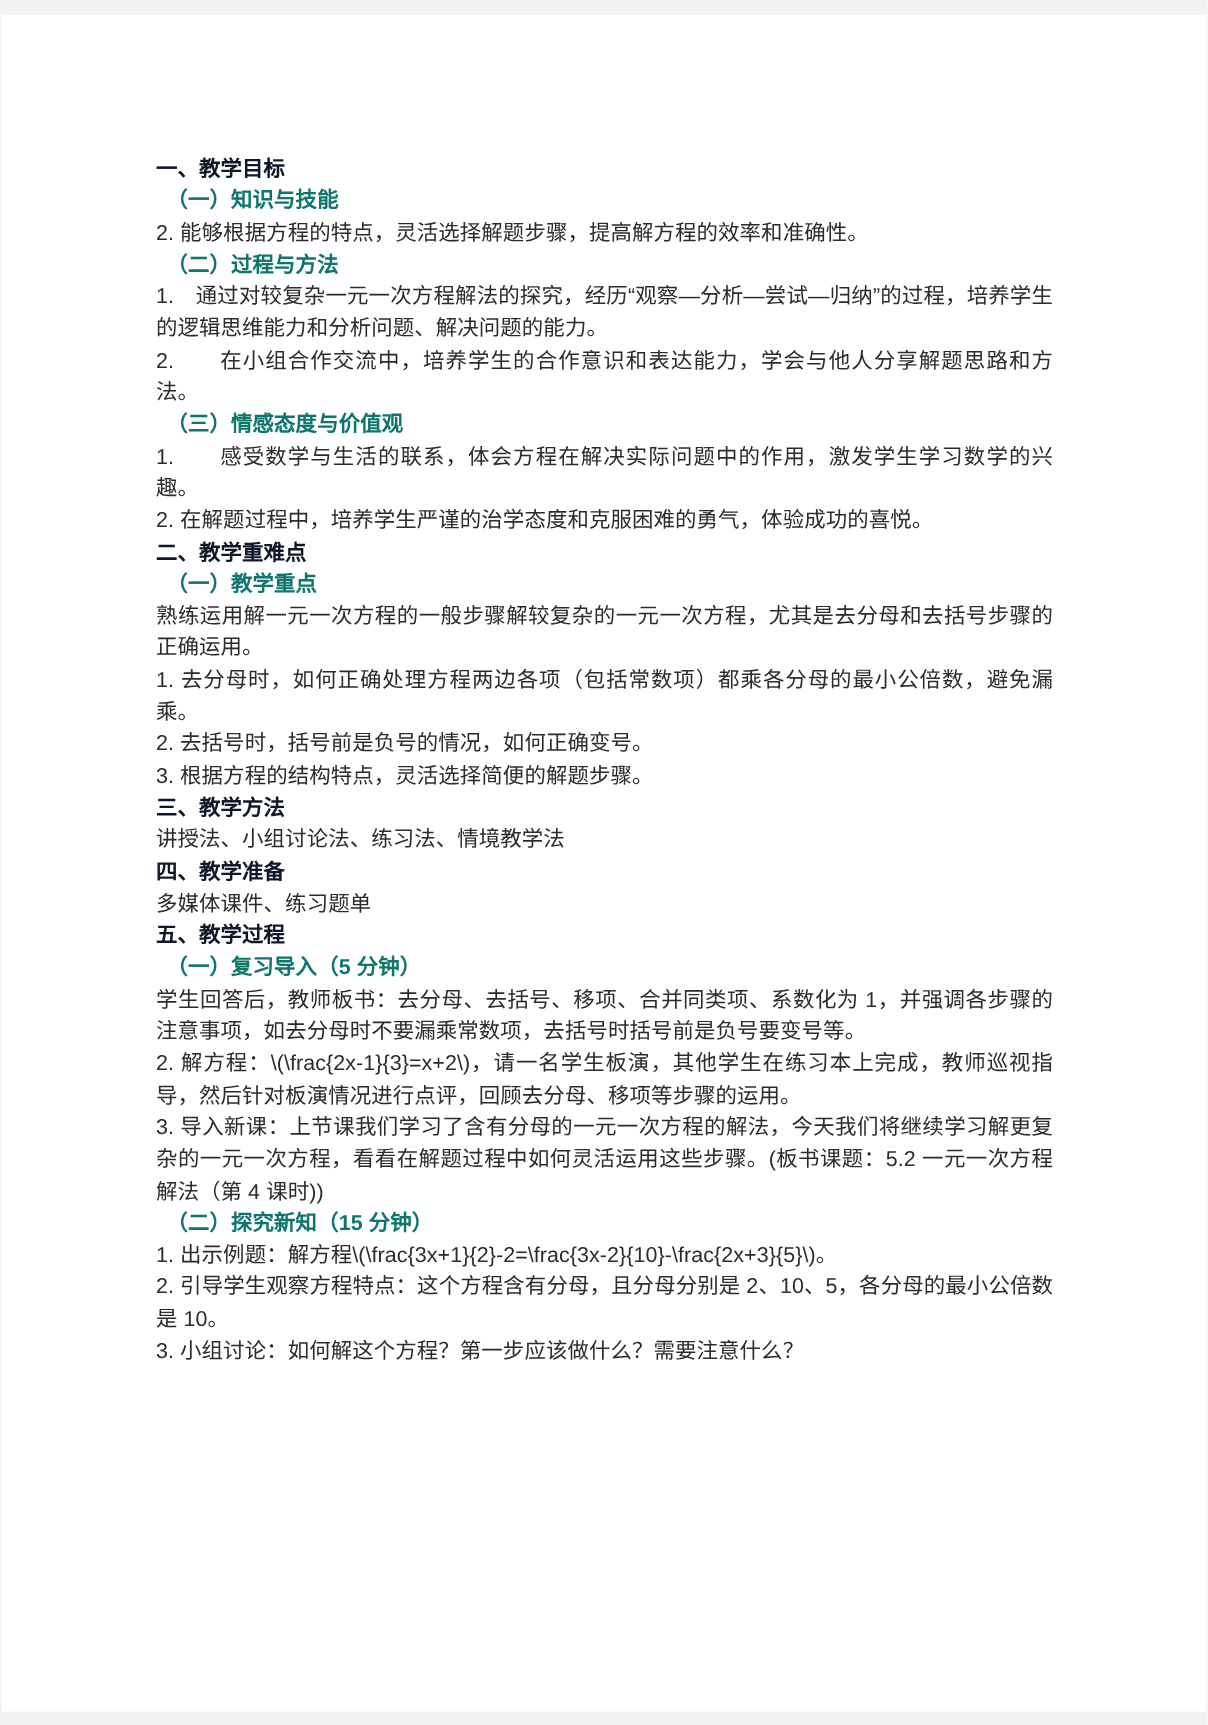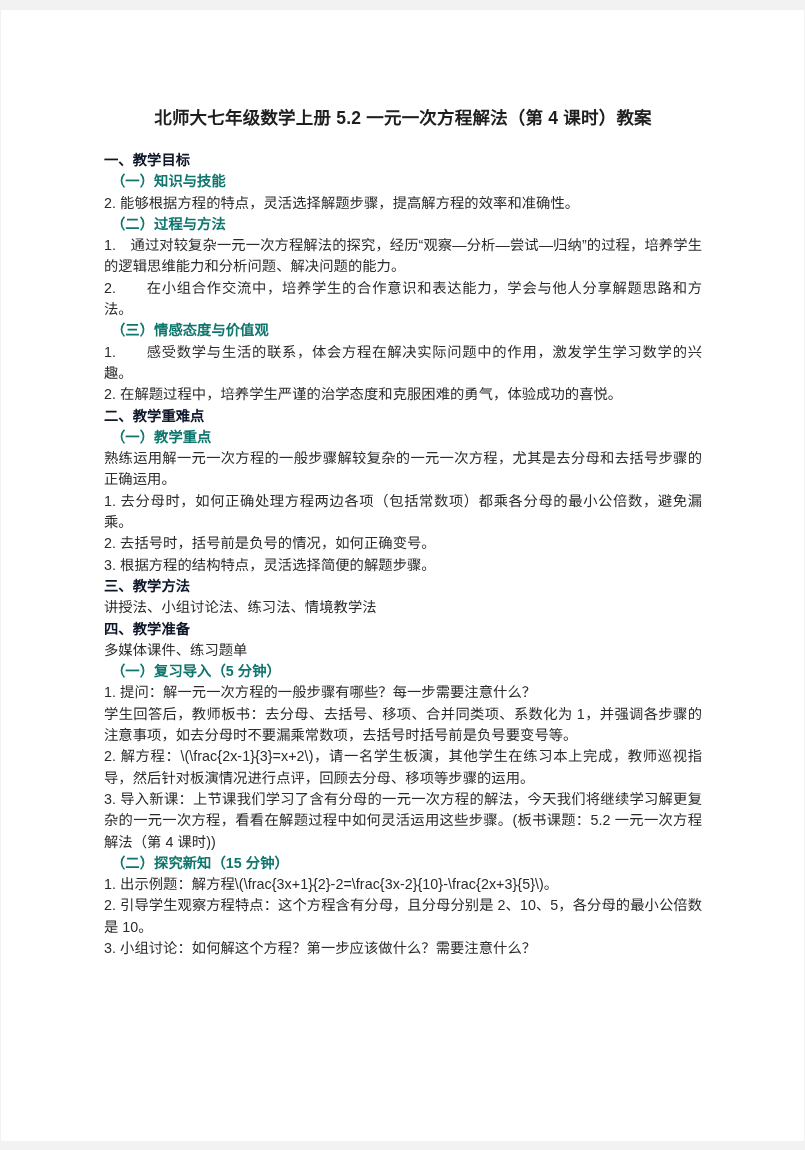--- a/index.html
+++ b/index.html
@@ -58,43 +58,42 @@
     font-weight: bold;
     color: #0f766e;
     padding-left: 7px;
   }
 </style>
 </head>
 <body>
 
 <div class="page">
   <div class="content">
-    <h1 class="doc-title">北师大七年级数学上册 5.2 一元一次方程解法（第 4 课时）教案</h1>
     <div id="body-blocks">
         <p class="blk h1">一、教学目标</p>
         <p class="blk h2">（一）知识与技能</p>
         <p class="blk body">2. 能够根据方程的特点，灵活选择解题步骤，提高解方程的效率和准确性。</p>
         <p class="blk h2">（二）过程与方法</p>
         <p class="blk body">1.　通过对较复杂一元一次方程解法的探究，经历“观察—分析—尝试—归纳”的过程，培养学生的逻辑思维能力和分析问题、解决问题的能力。</p>
         <p class="blk body">2.　　在小组合作交流中，培养学生的合作意识和表达能力，学会与他人分享解题思路和方法。</p>
         <p class="blk h2">（三）情感态度与价值观</p>
         <p class="blk body">1.　　感受数学与生活的联系，体会方程在解决实际问题中的作用，激发学生学习数学的兴趣。</p>
         <p class="blk body">2. 在解题过程中，培养学生严谨的治学态度和克服困难的勇气，体验成功的喜悦。</p>
         <p class="blk h1">二、教学重难点</p>
         <p class="blk h2">（一）教学重点</p>
         <p class="blk body">熟练运用解一元一次方程的一般步骤解较复杂的一元一次方程，尤其是去分母和去括号步骤的正确运用。</p>
         <p class="blk body">1. 去分母时，如何正确处理方程两边各项（包括常数项）都乘各分母的最小公倍数，避免漏乘。</p>
         <p class="blk body">2. 去括号时，括号前是负号的情况，如何正确变号。</p>
         <p class="blk body">3. 根据方程的结构特点，灵活选择简便的解题步骤。</p>
         <p class="blk h1">三、教学方法</p>
         <p class="blk body">讲授法、小组讨论法、练习法、情境教学法</p>
         <p class="blk h1">四、教学准备</p>
         <p class="blk body">多媒体课件、练习题单</p>
+        <p class="blk h1">五、教学过程</p>
         <p class="blk h2">（一）复习导入（5 分钟）</p>
-        <p class="blk body">1. 提问：解一元一次方程的一般步骤有哪些？每一步需要注意什么？</p>
         <p class="blk body">学生回答后，教师板书：去分母、去括号、移项、合并同类项、系数化为 1，并强调各步骤的注意事项，如去分母时不要漏乘常数项，去括号时括号前是负号要变号等。</p>
         <p class="blk body">2. 解方程：\(\frac{2x-1}{3}=x+2\)，请一名学生板演，其他学生在练习本上完成，教师巡视指导，然后针对板演情况进行点评，回顾去分母、移项等步骤的运用。</p>
         <p class="blk body">3. 导入新课：上节课我们学习了含有分母的一元一次方程的解法，今天我们将继续学习解更复杂的一元一次方程，看看在解题过程中如何灵活运用这些步骤。(板书课题：5.2 一元一次方程解法（第 4 课时))</p>
         <p class="blk h2">（二）探究新知（15 分钟）</p>
         <p class="blk body">1. 出示例题：解方程\(\frac{3x+1}{2}-2=\frac{3x-2}{10}-\frac{2x+3}{5}\)。</p>
         <p class="blk body">2. 引导学生观察方程特点：这个方程含有分母，且分母分别是 2、10、5，各分母的最小公倍数是 10。</p>
         <p class="blk body">3. 小组讨论：如何解这个方程？第一步应该做什么？需要注意什么？</p>
       </div>
   </div>
 </div>

